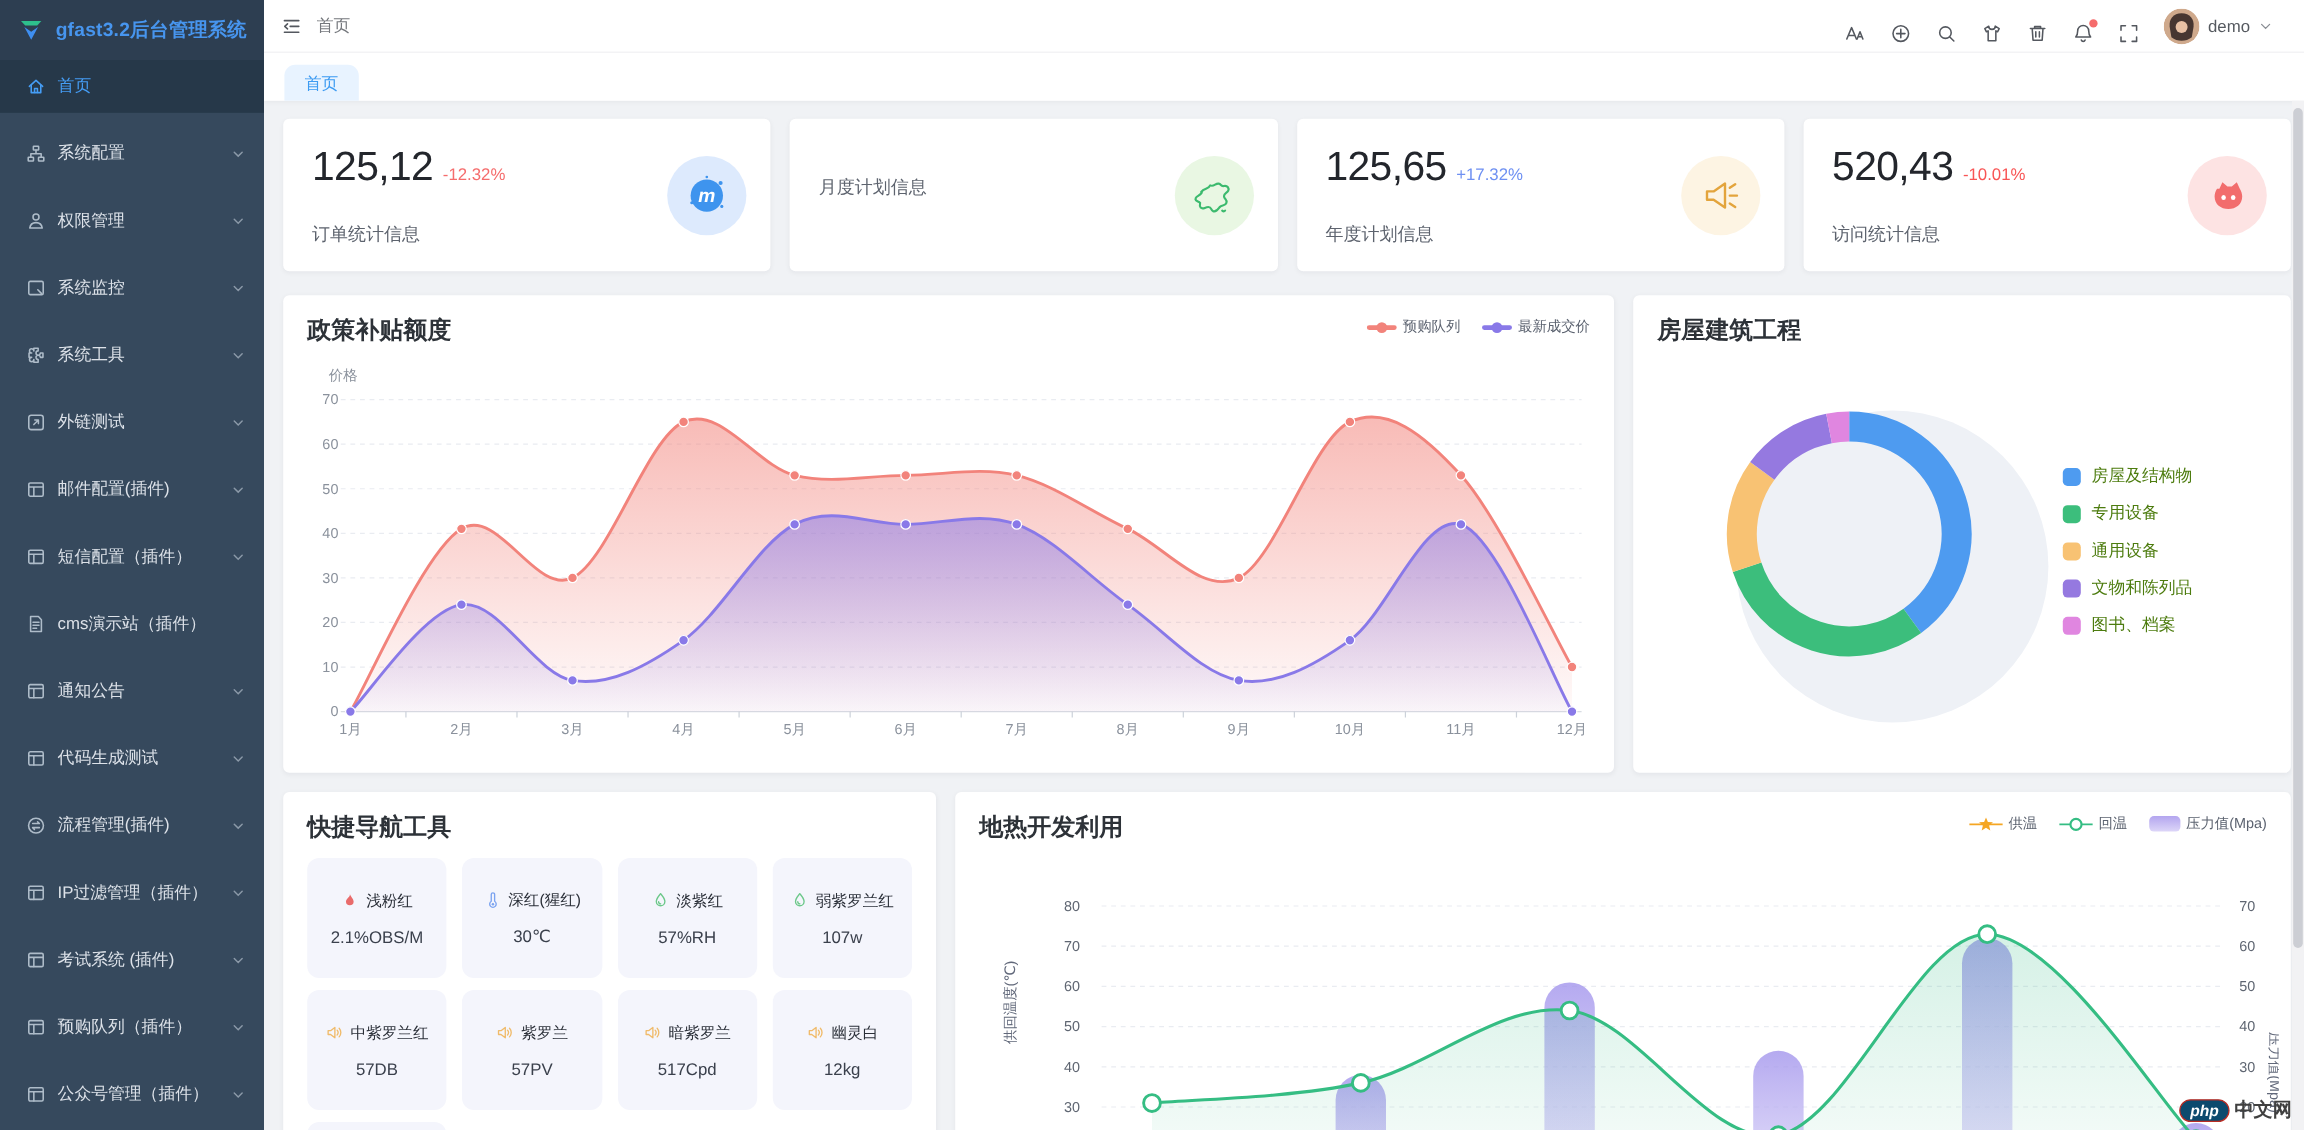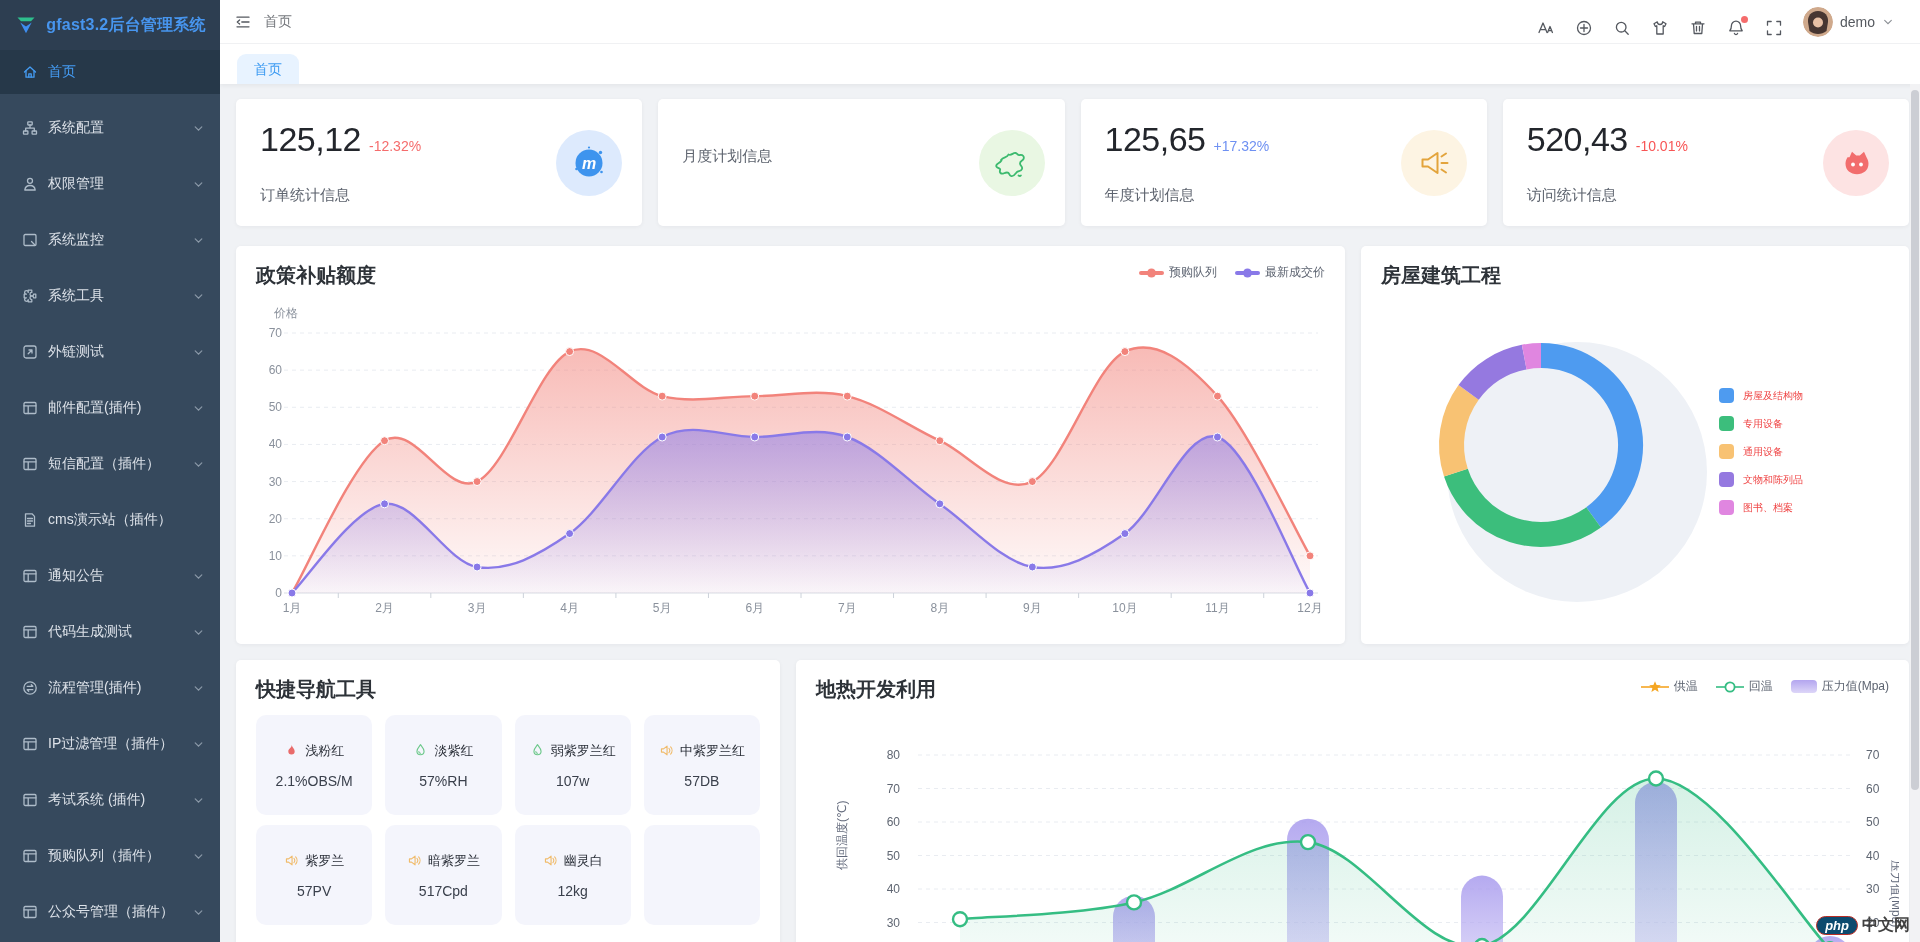--- a/index.html
+++ b/index.html
@@ -54,21 +54,21 @@
 .card-house{left:1141px;top:162px;width:548px;height:398px}
 .card-quick{left:16px;top:576px;width:544px;height:380px}
 .card-geo{left:576px;top:576px;width:1113px;height:380px}
 .legend{position:absolute;right:20px;top:18px;display:flex;gap:18px;align-items:center;z-index:2}
 .lg-item{display:flex;align-items:center;gap:5px;font-size:12px;color:#5c6370}
 .lg-swatch{width:26px;height:13px;border-radius:4px;background:linear-gradient(#b3a5ef,#ddd6f8)}
 #policy-chart{position:absolute;left:18px;top:46px}
 #house-chart{position:absolute;inset:0}
 #geo-chart{position:absolute;left:10px;top:40px}
 .donut-legend{position:absolute;left:358px;top:142px;z-index:2}
-.dl-item{display:flex;align-items:center;gap:9px;margin-bottom:13px;font-size:10px;color:#ef4444}
+.dl-item{display:flex;align-items:center;gap:9px;margin-bottom:13px;font-size:14px;color:#4d7c0f}
 .dl-swatch{width:15px;height:15px;border-radius:4px;flex:none}
 
 .tiles{position:absolute;left:20px;top:55px;width:504px;display:grid;
   grid-template-columns:repeat(4,1fr);gap:10px 13px}
 .tile{height:100px;background:#f4f5fc;border-radius:10px;display:flex;flex-direction:column;
   align-items:center;justify-content:center;gap:13px;cursor:pointer}
 .tile-head{display:flex;align-items:center;gap:6px;font-size:13px;color:#2a2f38;font-weight:500}
 .tile-head .ti{width:15px;height:15px;flex:none}
 .tile-val{font-size:14px;color:#3a404c}
 
@@ -583,20 +583,32 @@
               <svg viewBox="0 0 16 16" width="100%" height="100%" fill="none" stroke="currentColor" stroke-width="1.3" stroke-linecap="round" stroke-linejoin="round">
                 <path d="M8 1.8c1 2.6-3.4 4-3.4 7a3.4 3.4 0 0 0 6.8 0C11.4 6.3 9 5 8 1.8z" fill="currentColor" stroke="none"></path>
               </svg>
             </span>
             <span>浅粉红</span>
           </div>
           <div class="tile-val">2.1%OBS/M</div>
         </div>
         <div class="tile">
           <div class="tile-head">
+            <span class="ti" style="color:#7ba3f0">
+              <svg viewBox="0 0 16 16" width="100%" height="100%" fill="none" stroke="currentColor" stroke-width="1.2" stroke-linecap="round" stroke-linejoin="round">
+                <path d="M6.8 2.6a1.5 1.5 0 0 1 3 0v6a2.9 2.9 0 1 1-3 0z"></path>
+                <circle cx="8.3" cy="11.2" r="1.1" fill="currentColor" stroke="none"></circle>
+              </svg>
+            </span>
+            <span>深红(猩红)</span>
+          </div>
+          <div class="tile-val">30℃</div>
+        </div>
+        <div class="tile">
+          <div class="tile-head">
             <span class="ti" style="color:#6cc88a">
               <svg viewBox="0 0 16 16" width="100%" height="100%" fill="none" stroke="currentColor" stroke-width="1.2" stroke-linecap="round" stroke-linejoin="round">
                 <path d="M8 1.8C6.2 4.2 4.2 6.2 4.2 8.8a3.8 3.8 0 0 0 7.6 0C11.8 6.2 9.8 4.2 8 1.8z"></path>
                 <path d="M6.2 9a1.9 1.9 0 0 0 1.9 1.9"></path>
               </svg>
             </span>
             <span>淡紫红</span>
           </div>
           <div class="tile-val">57%RH</div>
         </div>

